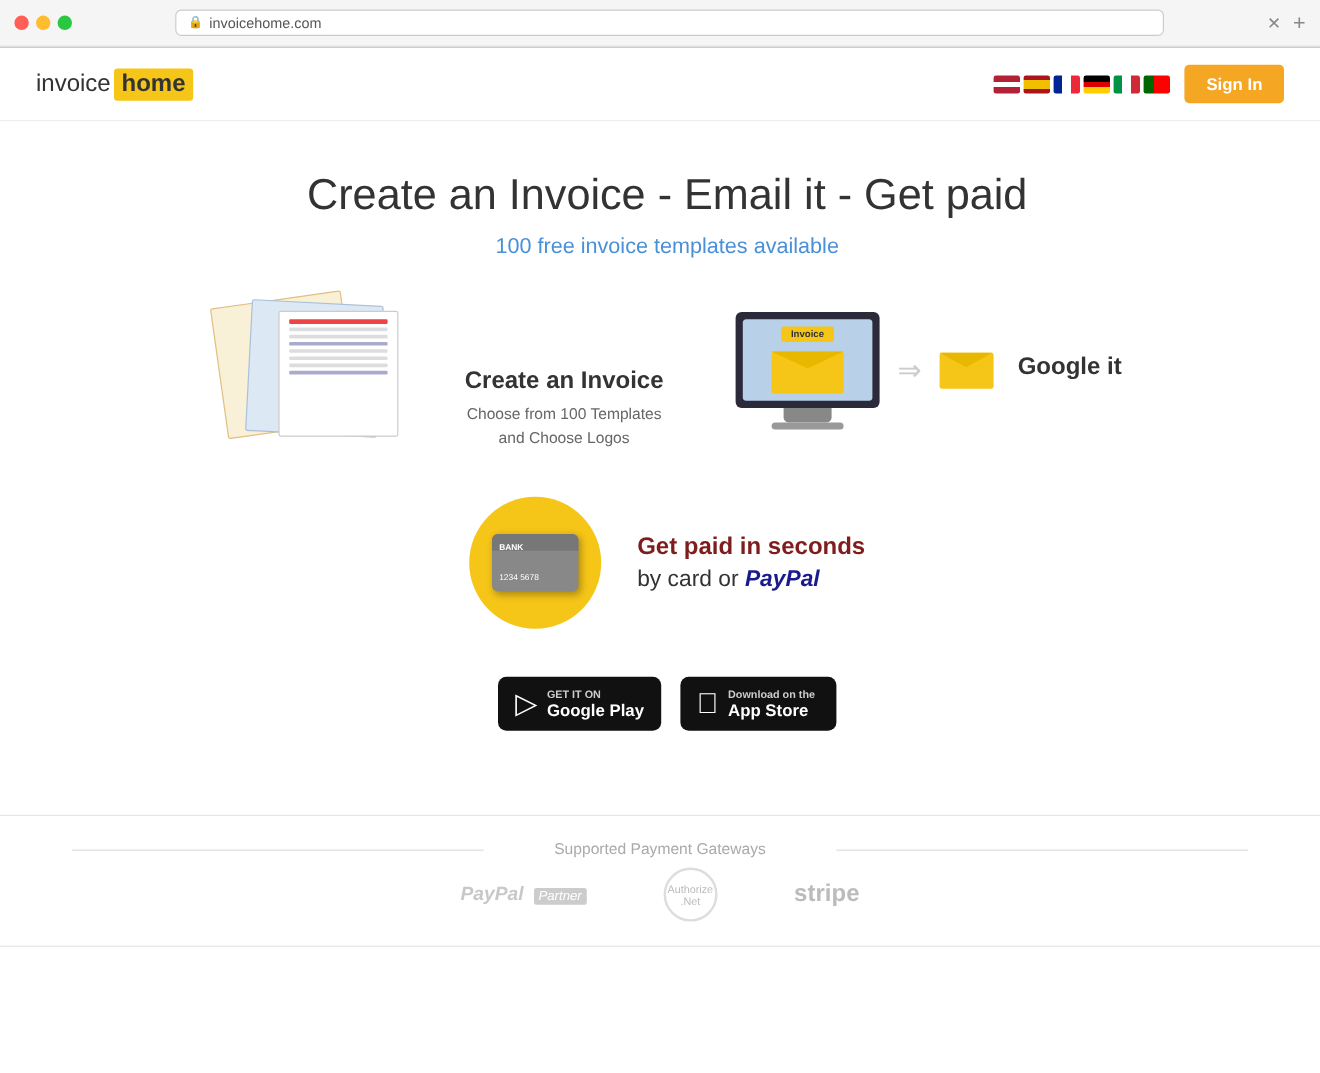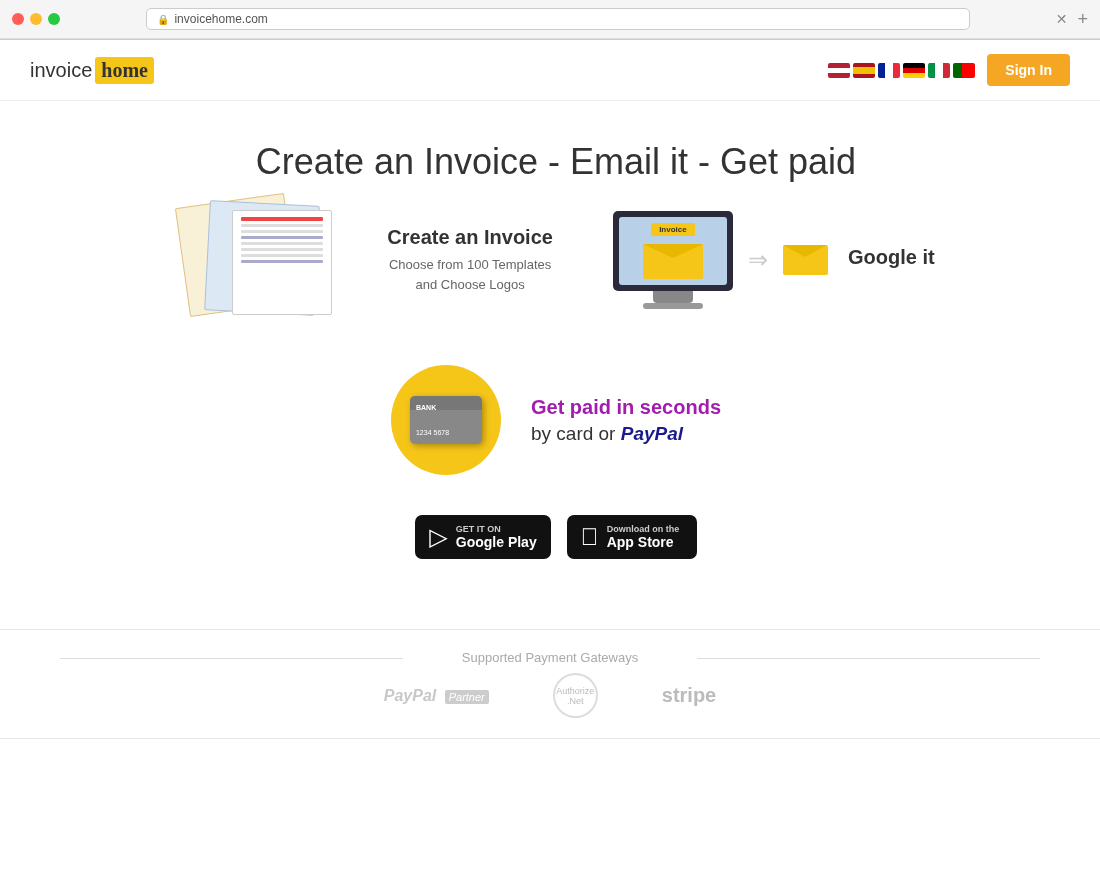--- a/index.html
+++ b/index.html
@@ -89,21 +89,20 @@
       color: #333;
     }
     .logo-invoice { font-weight: 400; color: #333; }
     .logo-home {
       background: #f5c518;
       color: #333;
       padding: 2px 6px;
       border-radius: 3px;
       font-weight: 700;
       margin-left: 3px;
-      font-family: Liberation Serif, serif;
     }
     .header-right {
       display: flex;
       align-items: center;
       gap: 12px;
     }
     .flag-group {
       display: flex;
       align-items: center;
       gap: 3px;
@@ -341,21 +340,21 @@
       bottom: 8px; left: 6px;
       font-size: 7px;
       color: #fff;
     }
     .payment-text {
       text-align: left;
     }
     .payment-title {
       font-size: 20px;
       font-weight: 600;
-      color: #a21caf;
+      color: #7f1d1d;
       margin-bottom: 4px;
     }
     .paypal-text {
       color: #1a1a8c;
       font-style: italic;
       font-weight: 700;
     }
 
     
     .app-buttons {
@@ -469,25 +468,26 @@
         <div class="flag flag-de" title="German"></div>
         <div class="flag flag-it" title="Italian"></div>
         <div class="flag flag-pt" title="Portuguese"></div>
       </div>
       <button class="sign-in-btn">Sign In</button>
     </div>
   </div>
 
   <div class="main-content">
     <h1 class="main-headline">Create an Invoice - Email it - Get paid</h1>
+    <p class="main-subheadline">100 free invoice templates available</p>
 
     
     <div class="features-row">
 
-      <div style="display:flex; align-items:center; gap:20px;">
+      <div style="display:flex; align-items:flex-end; gap:20px;">
 
         <div class="invoice-papers">
           <div class="paper paper-back"></div>
           <div class="paper paper-mid"></div>
           <div class="paper paper-front">
             <div class="paper-line"></div>
             <div class="paper-line-sm"></div>
             <div class="paper-line-sm"></div>
             <div class="paper-line-blue"></div>
             <div class="paper-line-sm"></div>

